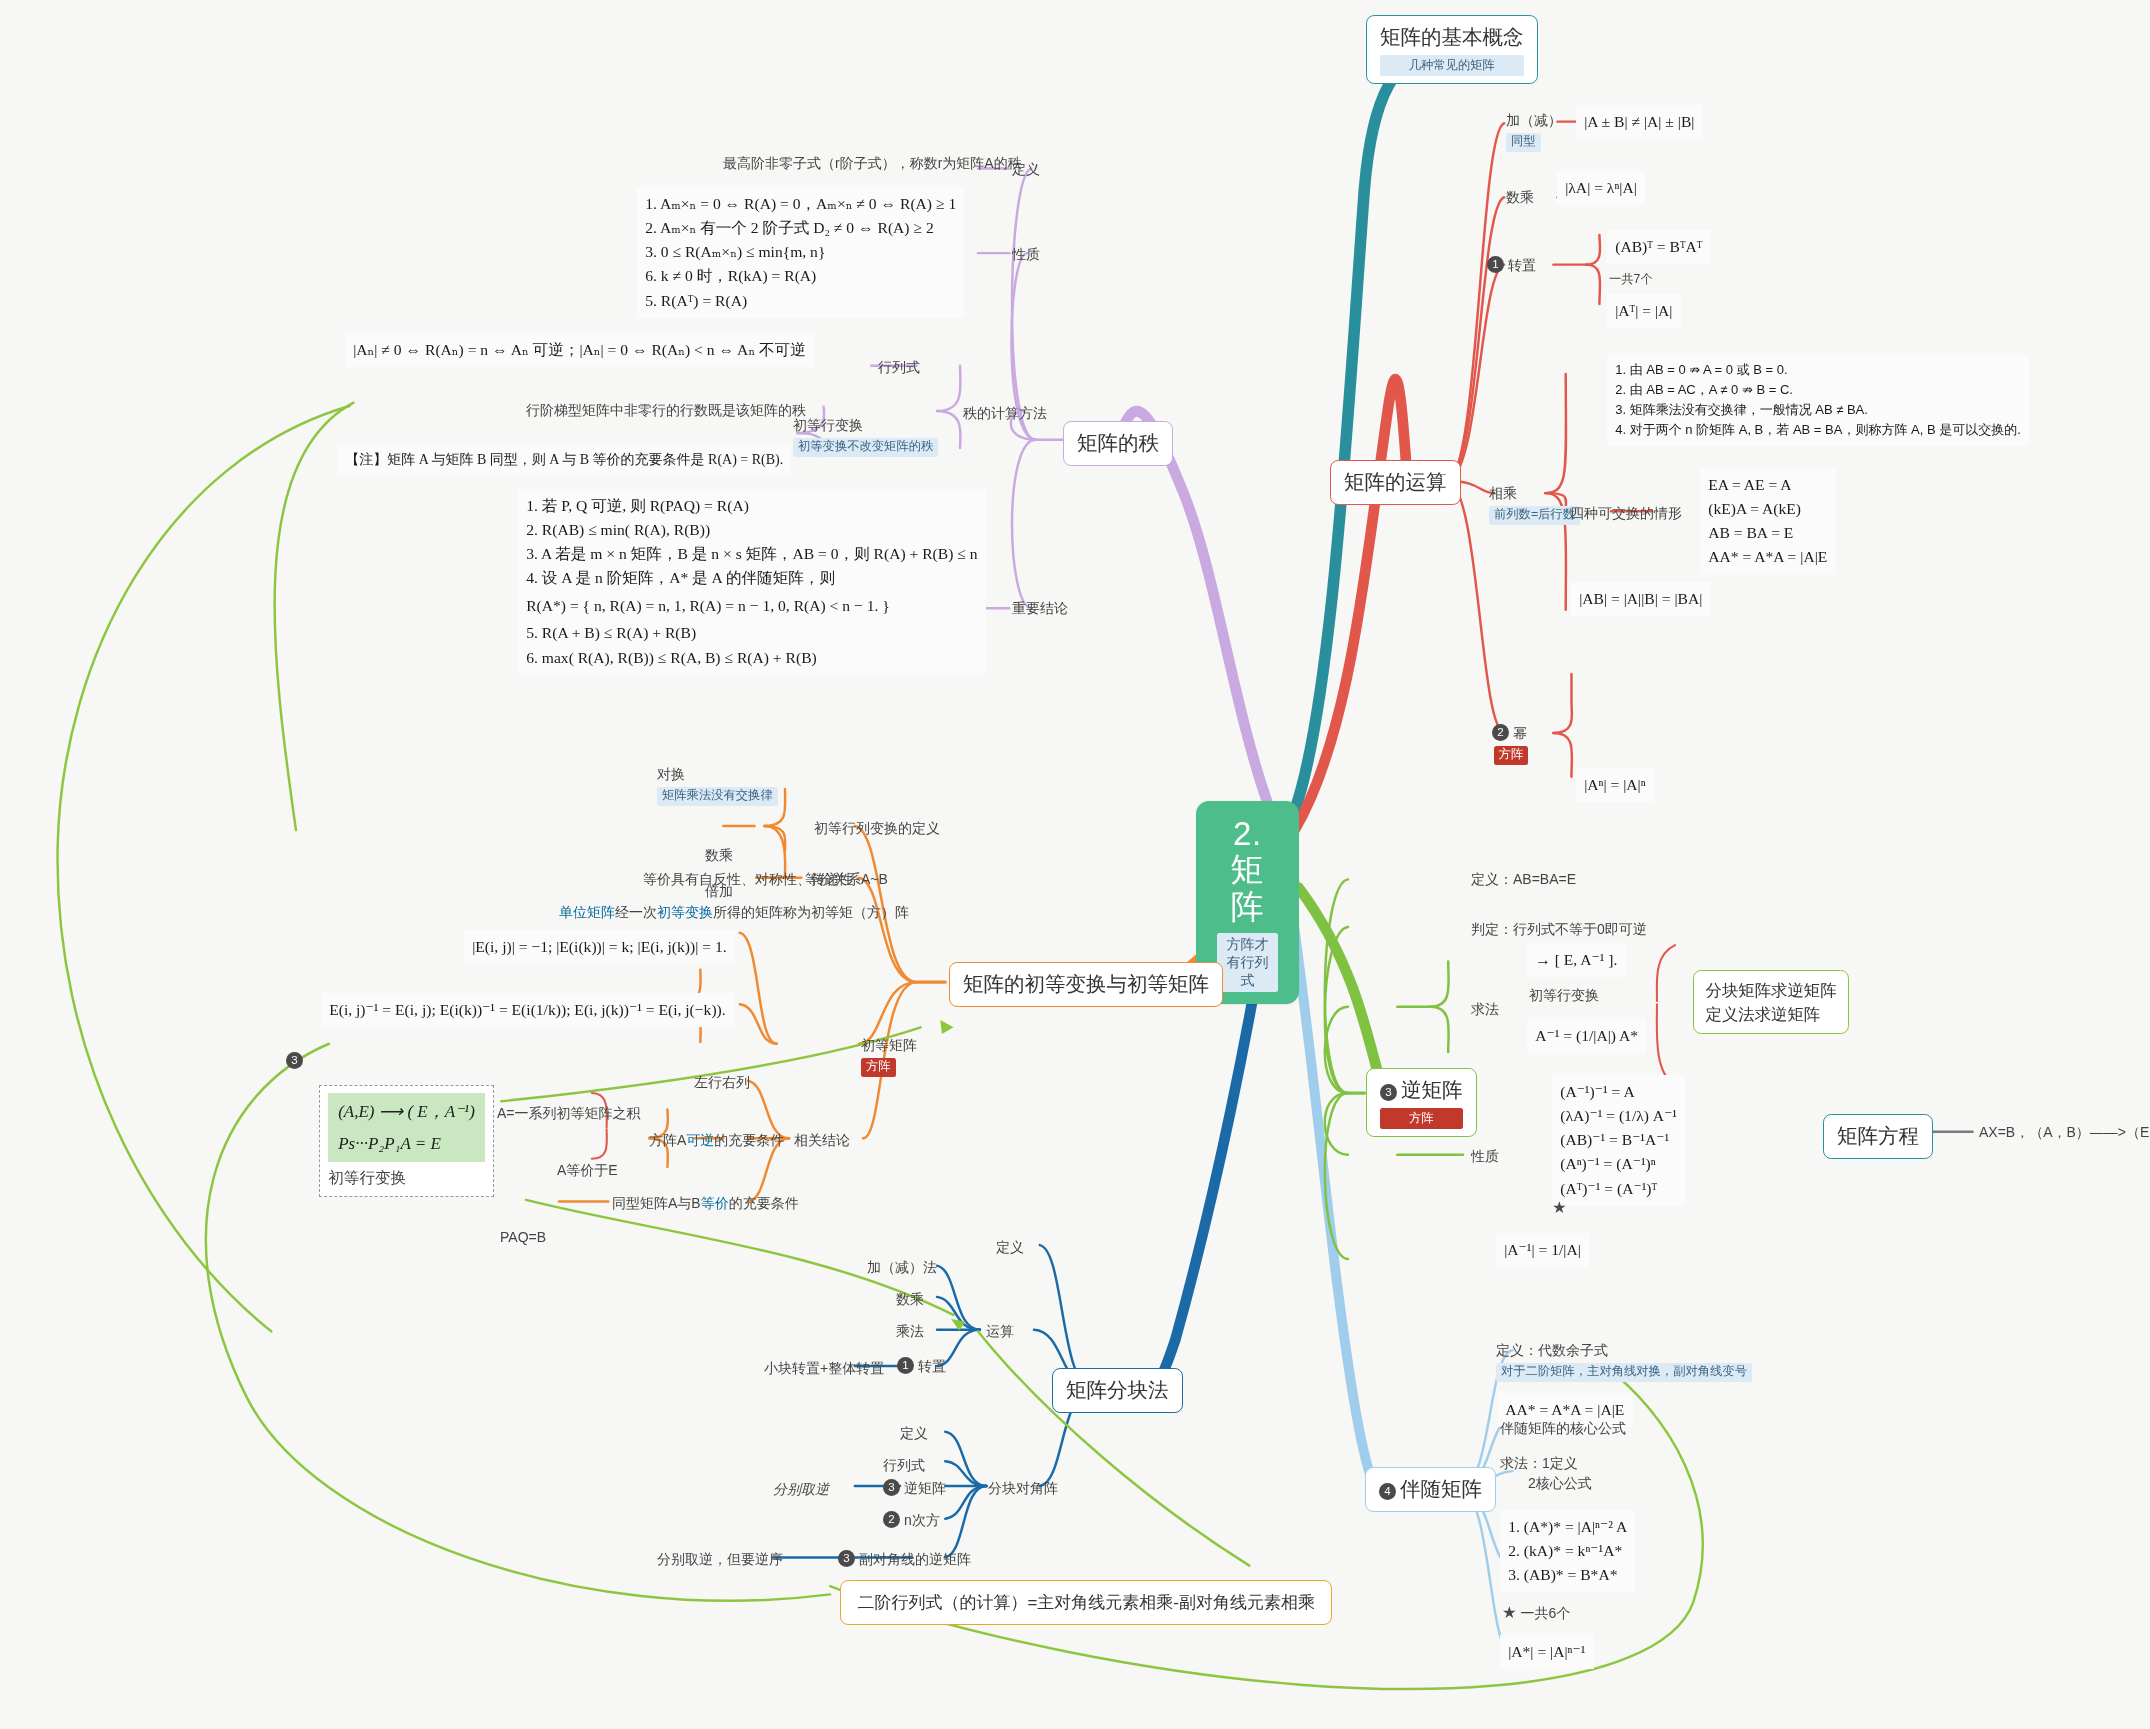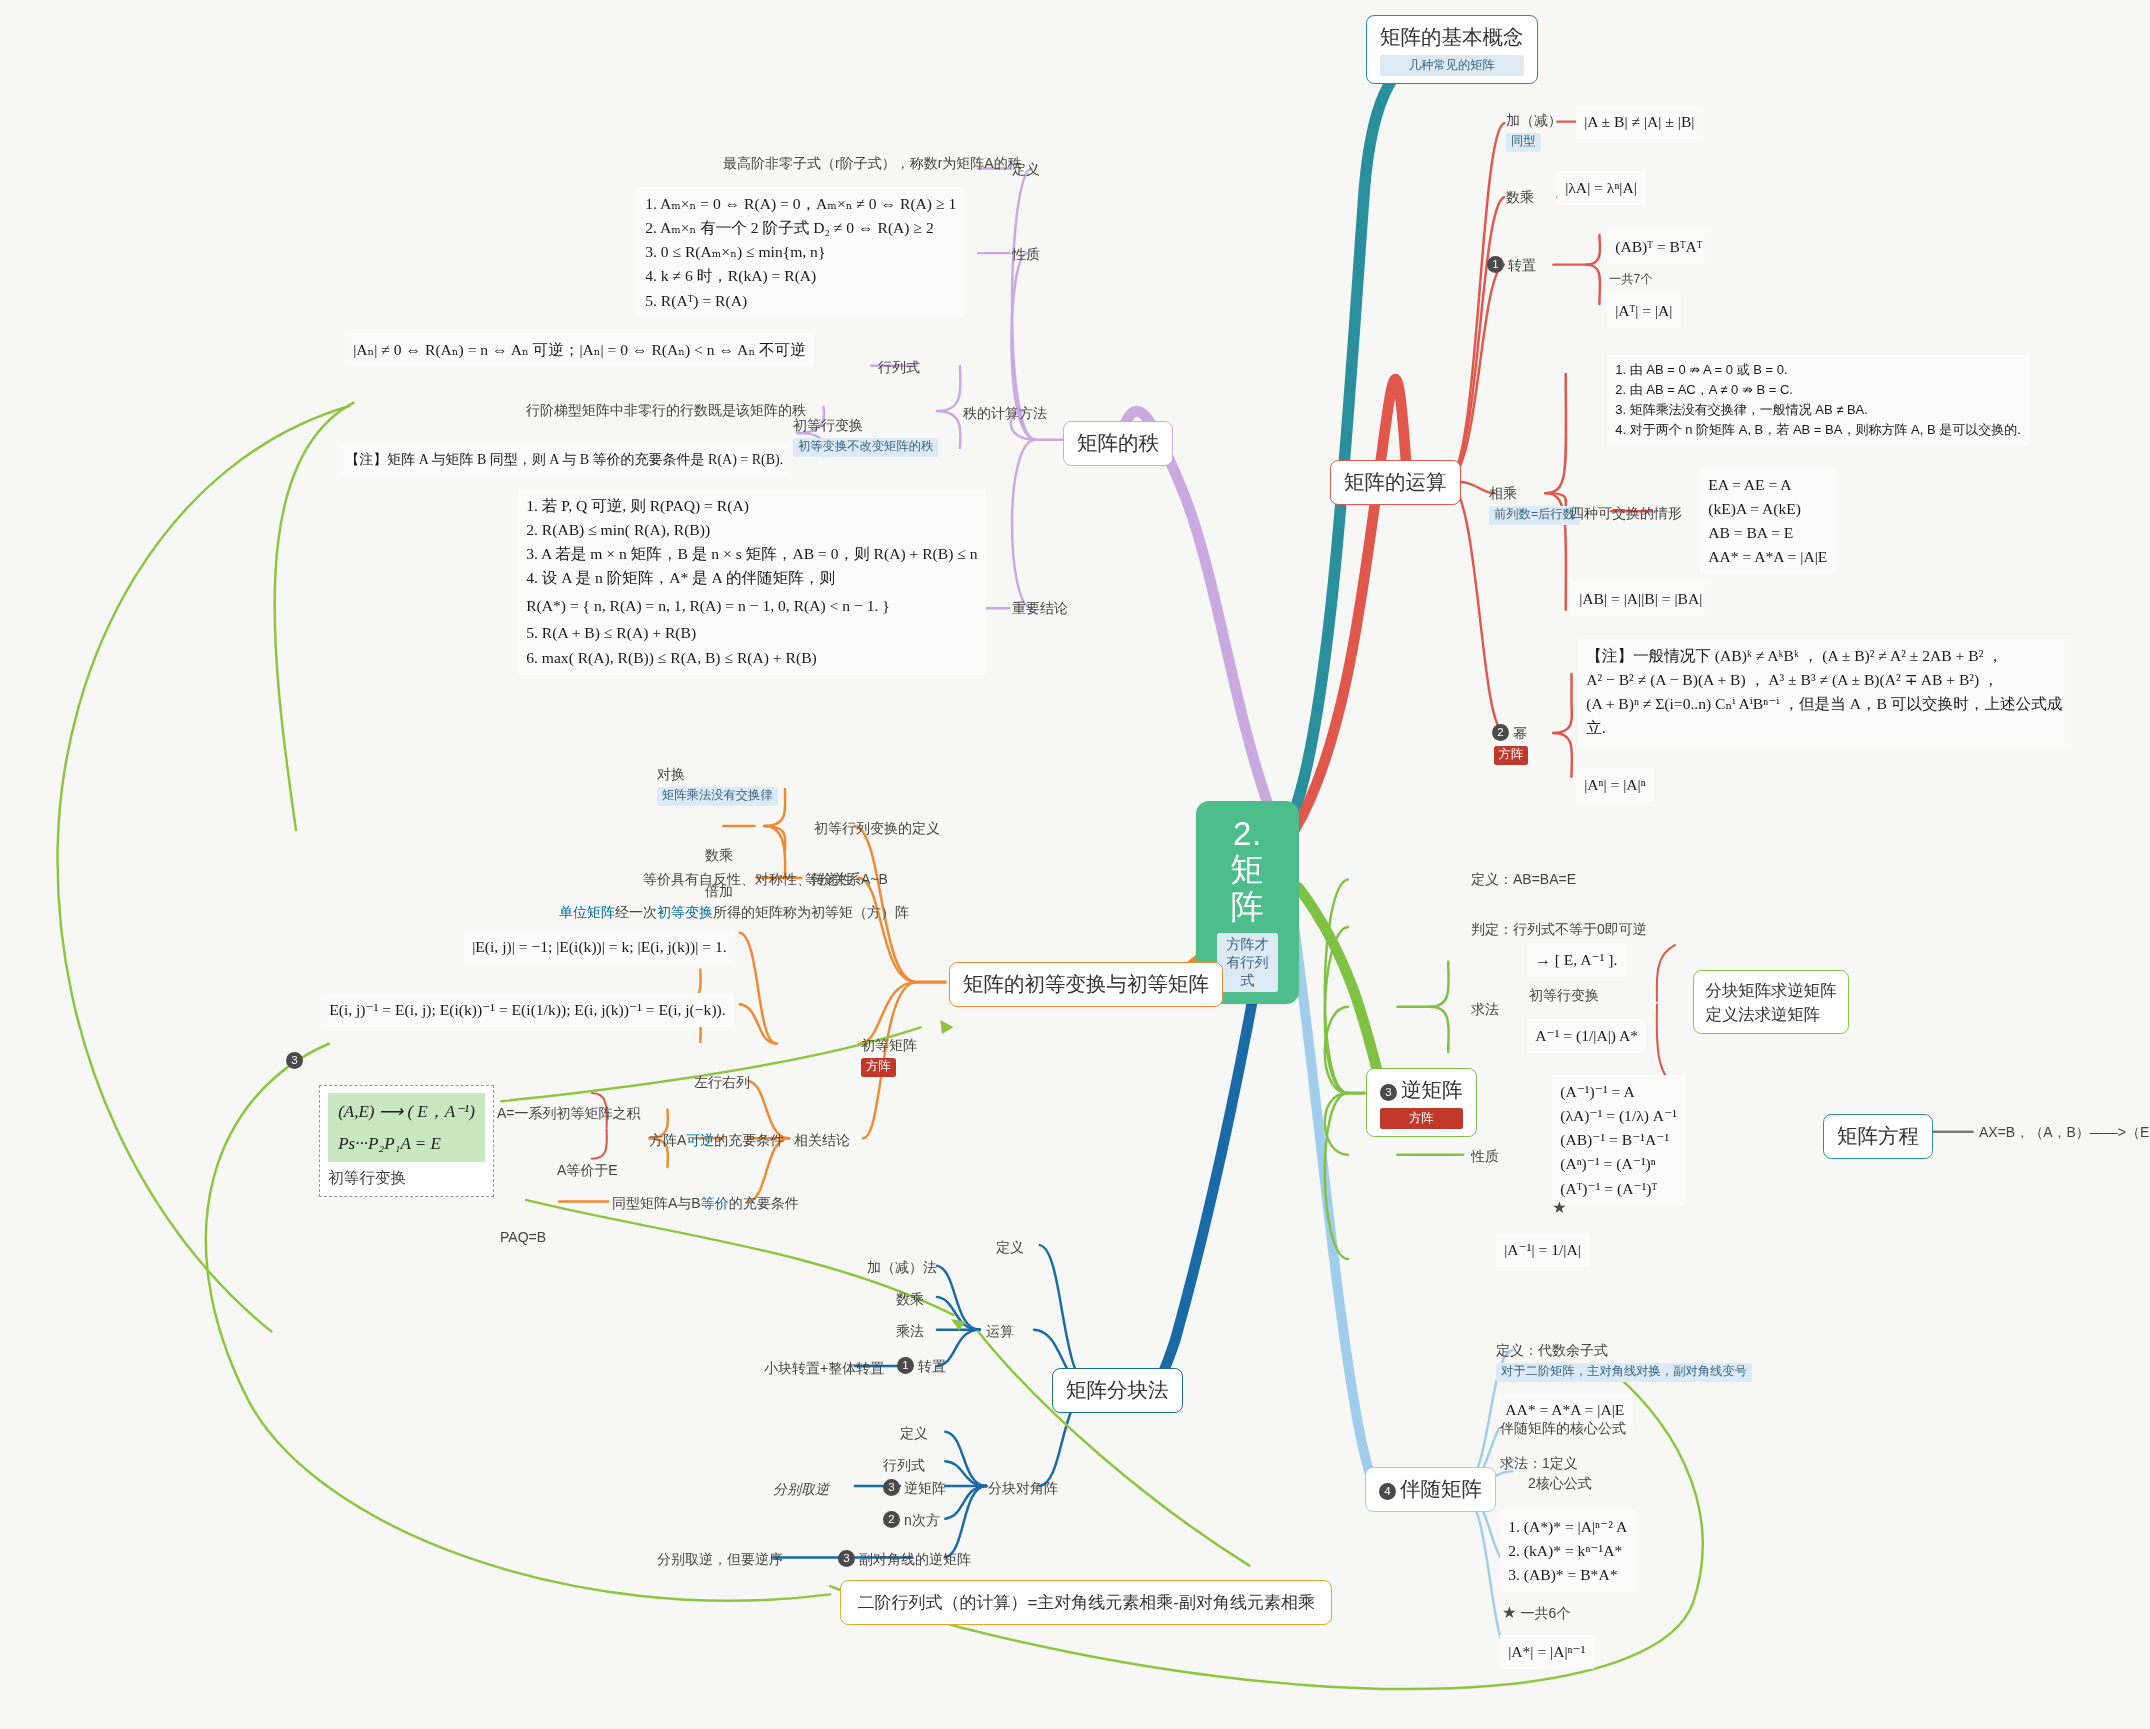--- a/index.html
+++ b/index.html
@@ -250,40 +250,35 @@
   <div>(kE)A = A(kE)</div>
   <div>AB = BA = E</div>
   <div>AA* = A*A = |A|E</div>
 </div>
 <div class="nd fml" style="left:1571px;top:582px;">|AB| = |A||B| = |BA|</div>
 
 <div class="nd lab" style="left:1492px;top:723px;">
   <span class="num">2</span><span>幂</span><br>
   <span class="tag-red" style="margin-left:1.6px">方阵</span>
 </div>
-<div class="nd fml" style="left:1578px;top:639px;width:493px;">
-  <div class="wrap">【注】一般情况下 (AB)ᵏ ≠ AᵏBᵏ ， (A ± B)² ≠ A² ± 2AB + B² ，</div>
-  <div class="wrap">A² − B² ≠ (A − B)(A + B) ， A³ ± B³ ≠ (A ± B)(A² ∓ AB + B²) ，</div>
-  <div class="wrap">(A + B)ⁿ ≠ Σ(i=0..n) Cₙⁱ AⁱBⁿ⁻ⁱ ，但是当 A，B 可以交换时，上述公式成立.</div>
-</div>
 <div class="nd fml" style="left:1576px;top:768px;">|Aⁿ| = |A|ⁿ</div>
 
 <div class="nd topic t-purple" style="left:1063px;top:421px;">
   <span>矩阵的秩</span>
 </div>
 
 <div class="nd lab" style="left:1012px;top:159px;">定义</div>
 <div class="nd lab" style="left:723px;top:153px;">最高阶非零子式（r阶子式），称数r为矩阵A的秩</div>
 
 <div class="nd lab" style="left:1012px;top:244px;">性质</div>
 <div class="nd fml" style="left:637px;top:187px;">
   <div>1. Aₘ×ₙ = 0 ⇔ R(A) = 0，Aₘ×ₙ ≠ 0 ⇔ R(A) ≥ 1</div>
   <div>2. Aₘ×ₙ 有一个 2 阶子式 D₂ ≠ 0 ⇔ R(A) ≥ 2</div>
   <div>3. 0 ≤ R(Aₘ×ₙ) ≤ min{m, n}</div>
-  <div>4. k ≠ 6 时，R(kA) = R(A)</div>
+  <div>6. k ≠ 0 时，R(kA) = R(A)</div>
   <div>5. R(Aᵀ) = R(A)</div>
 </div>
 
 <div class="nd lab" style="left:963px;top:403px;">秩的计算方法</div>
 <div class="nd lab" style="left:878px;top:357px;">行列式</div>
 <div class="nd fml" style="left:345px;top:333px;">|Aₙ| ≠ 0 ⇔ R(Aₙ) = n ⇔ Aₙ 可逆；|Aₙ| = 0 ⇔ R(Aₙ) &lt; n ⇔ Aₙ 不可逆</div>
 
 <div class="nd lab" style="left:793px;top:415px;">
   <span>初等行变换</span><br>
   <span class="tag">初等变换不改变矩阵的秩</span>

